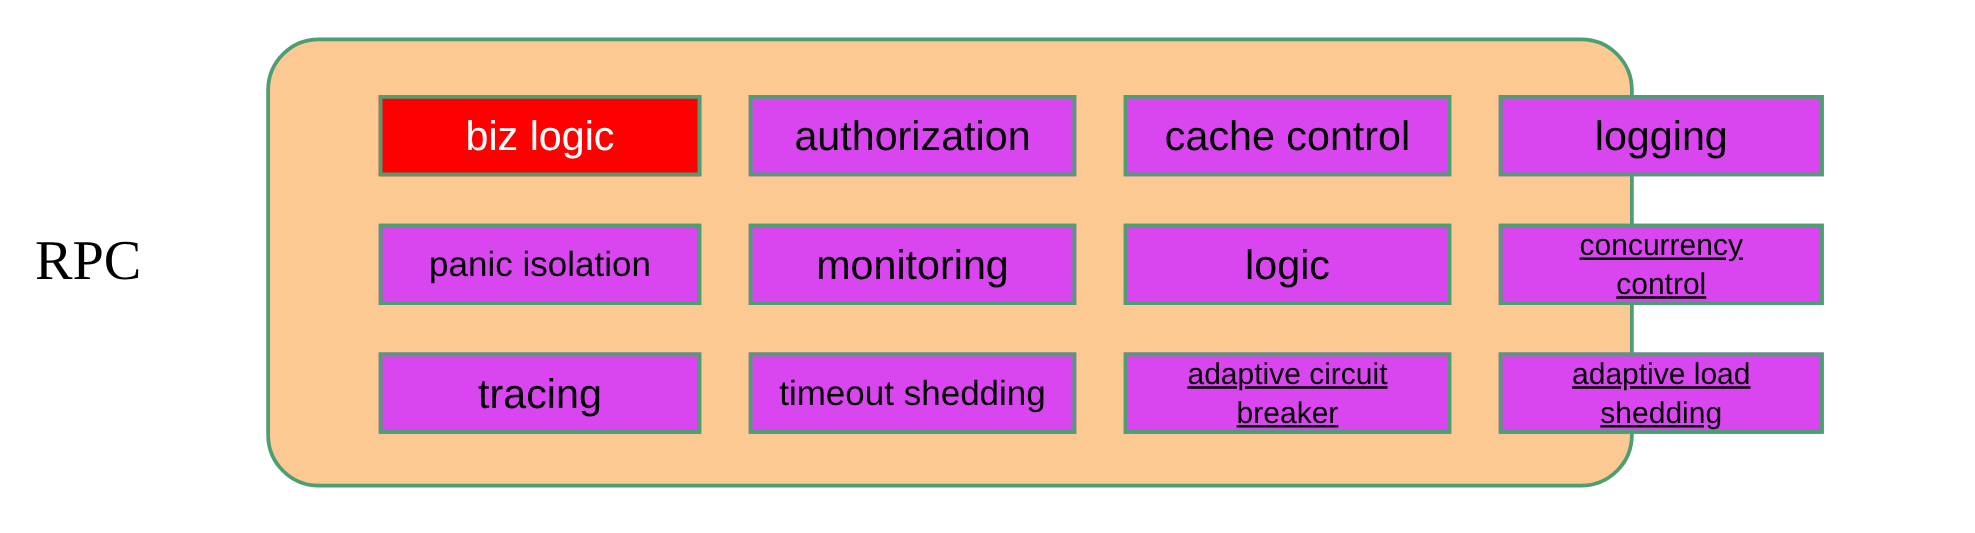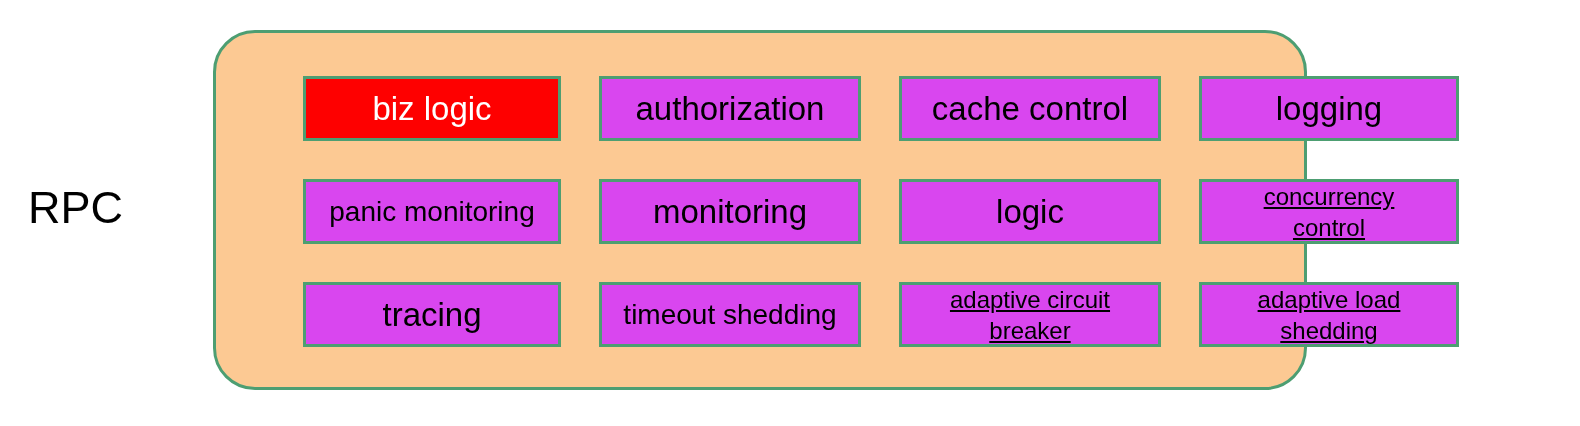--- a/index.html
+++ b/index.html
@@ -22,21 +22,21 @@
   }
   #rpc-label {
     position: absolute;
     left: 28px;
     top: 182px;
     font-size: 45px;
     line-height: 52px;
     color: #000000;
     letter-spacing: 0px;
     white-space: nowrap;
-    font-family: Liberation Sans, sans-serif;
+    font-family: Liberation Serif, serif;
   }
   #rpc-container {
     position: absolute;
     left: 213px;
     top: 30px;
     width: 1094px;
     height: 360px;
     box-sizing: border-box;
     background: #fcc993;
     border: 3px solid #4d9e72;
@@ -91,21 +91,21 @@
 
   <div id="rpc-label">RPC</div>
 
   <div id="rpc-container">
 
     <div id="grid">
         <div class="cell highlight">biz logic</div>
         <div class="cell">authorization</div>
         <div class="cell">cache control</div>
         <div class="cell">logging</div>
-        <div class="cell small">panic monitoring</div>
+        <div class="cell small">panic isolation</div>
         <div class="cell">monitoring</div>
         <div class="cell">logic</div>
         <div class="cell wrap">concurrency
 control</div>
         <div class="cell">tracing</div>
         <div class="cell small">timeout shedding</div>
         <div class="cell wrap">adaptive circuit
 breaker</div>
         <div class="cell wrap">adaptive load
 shedding</div>

